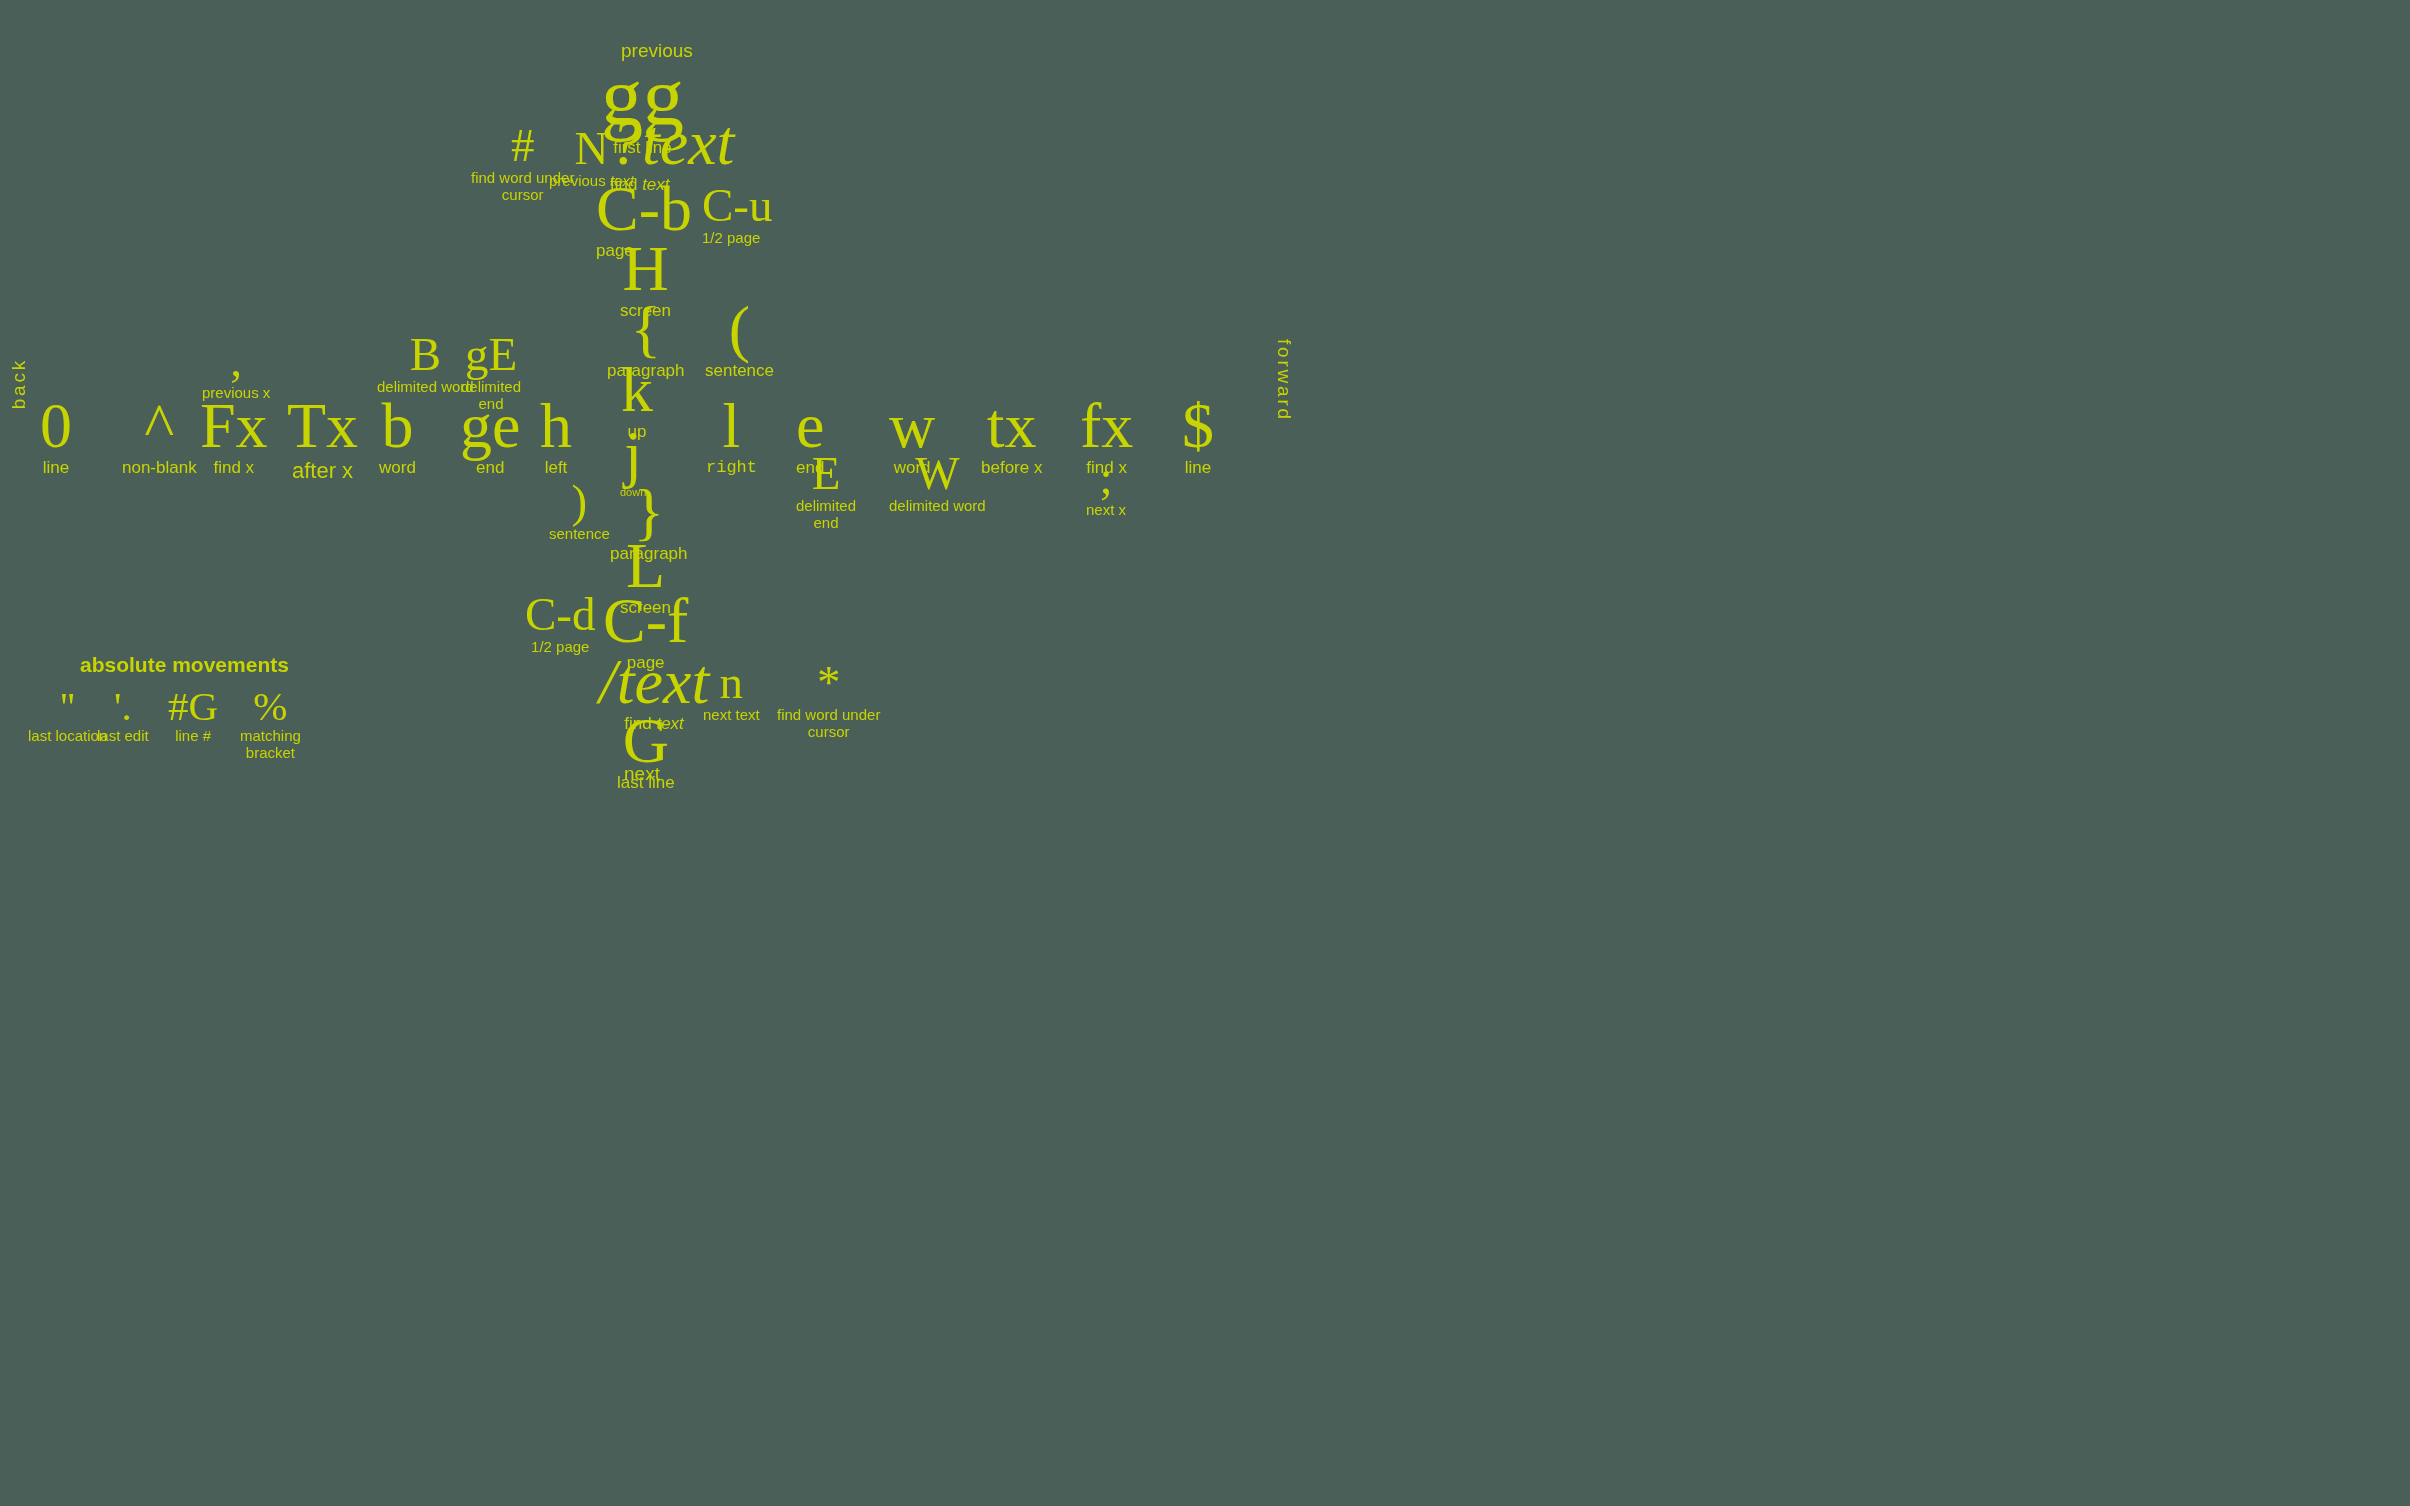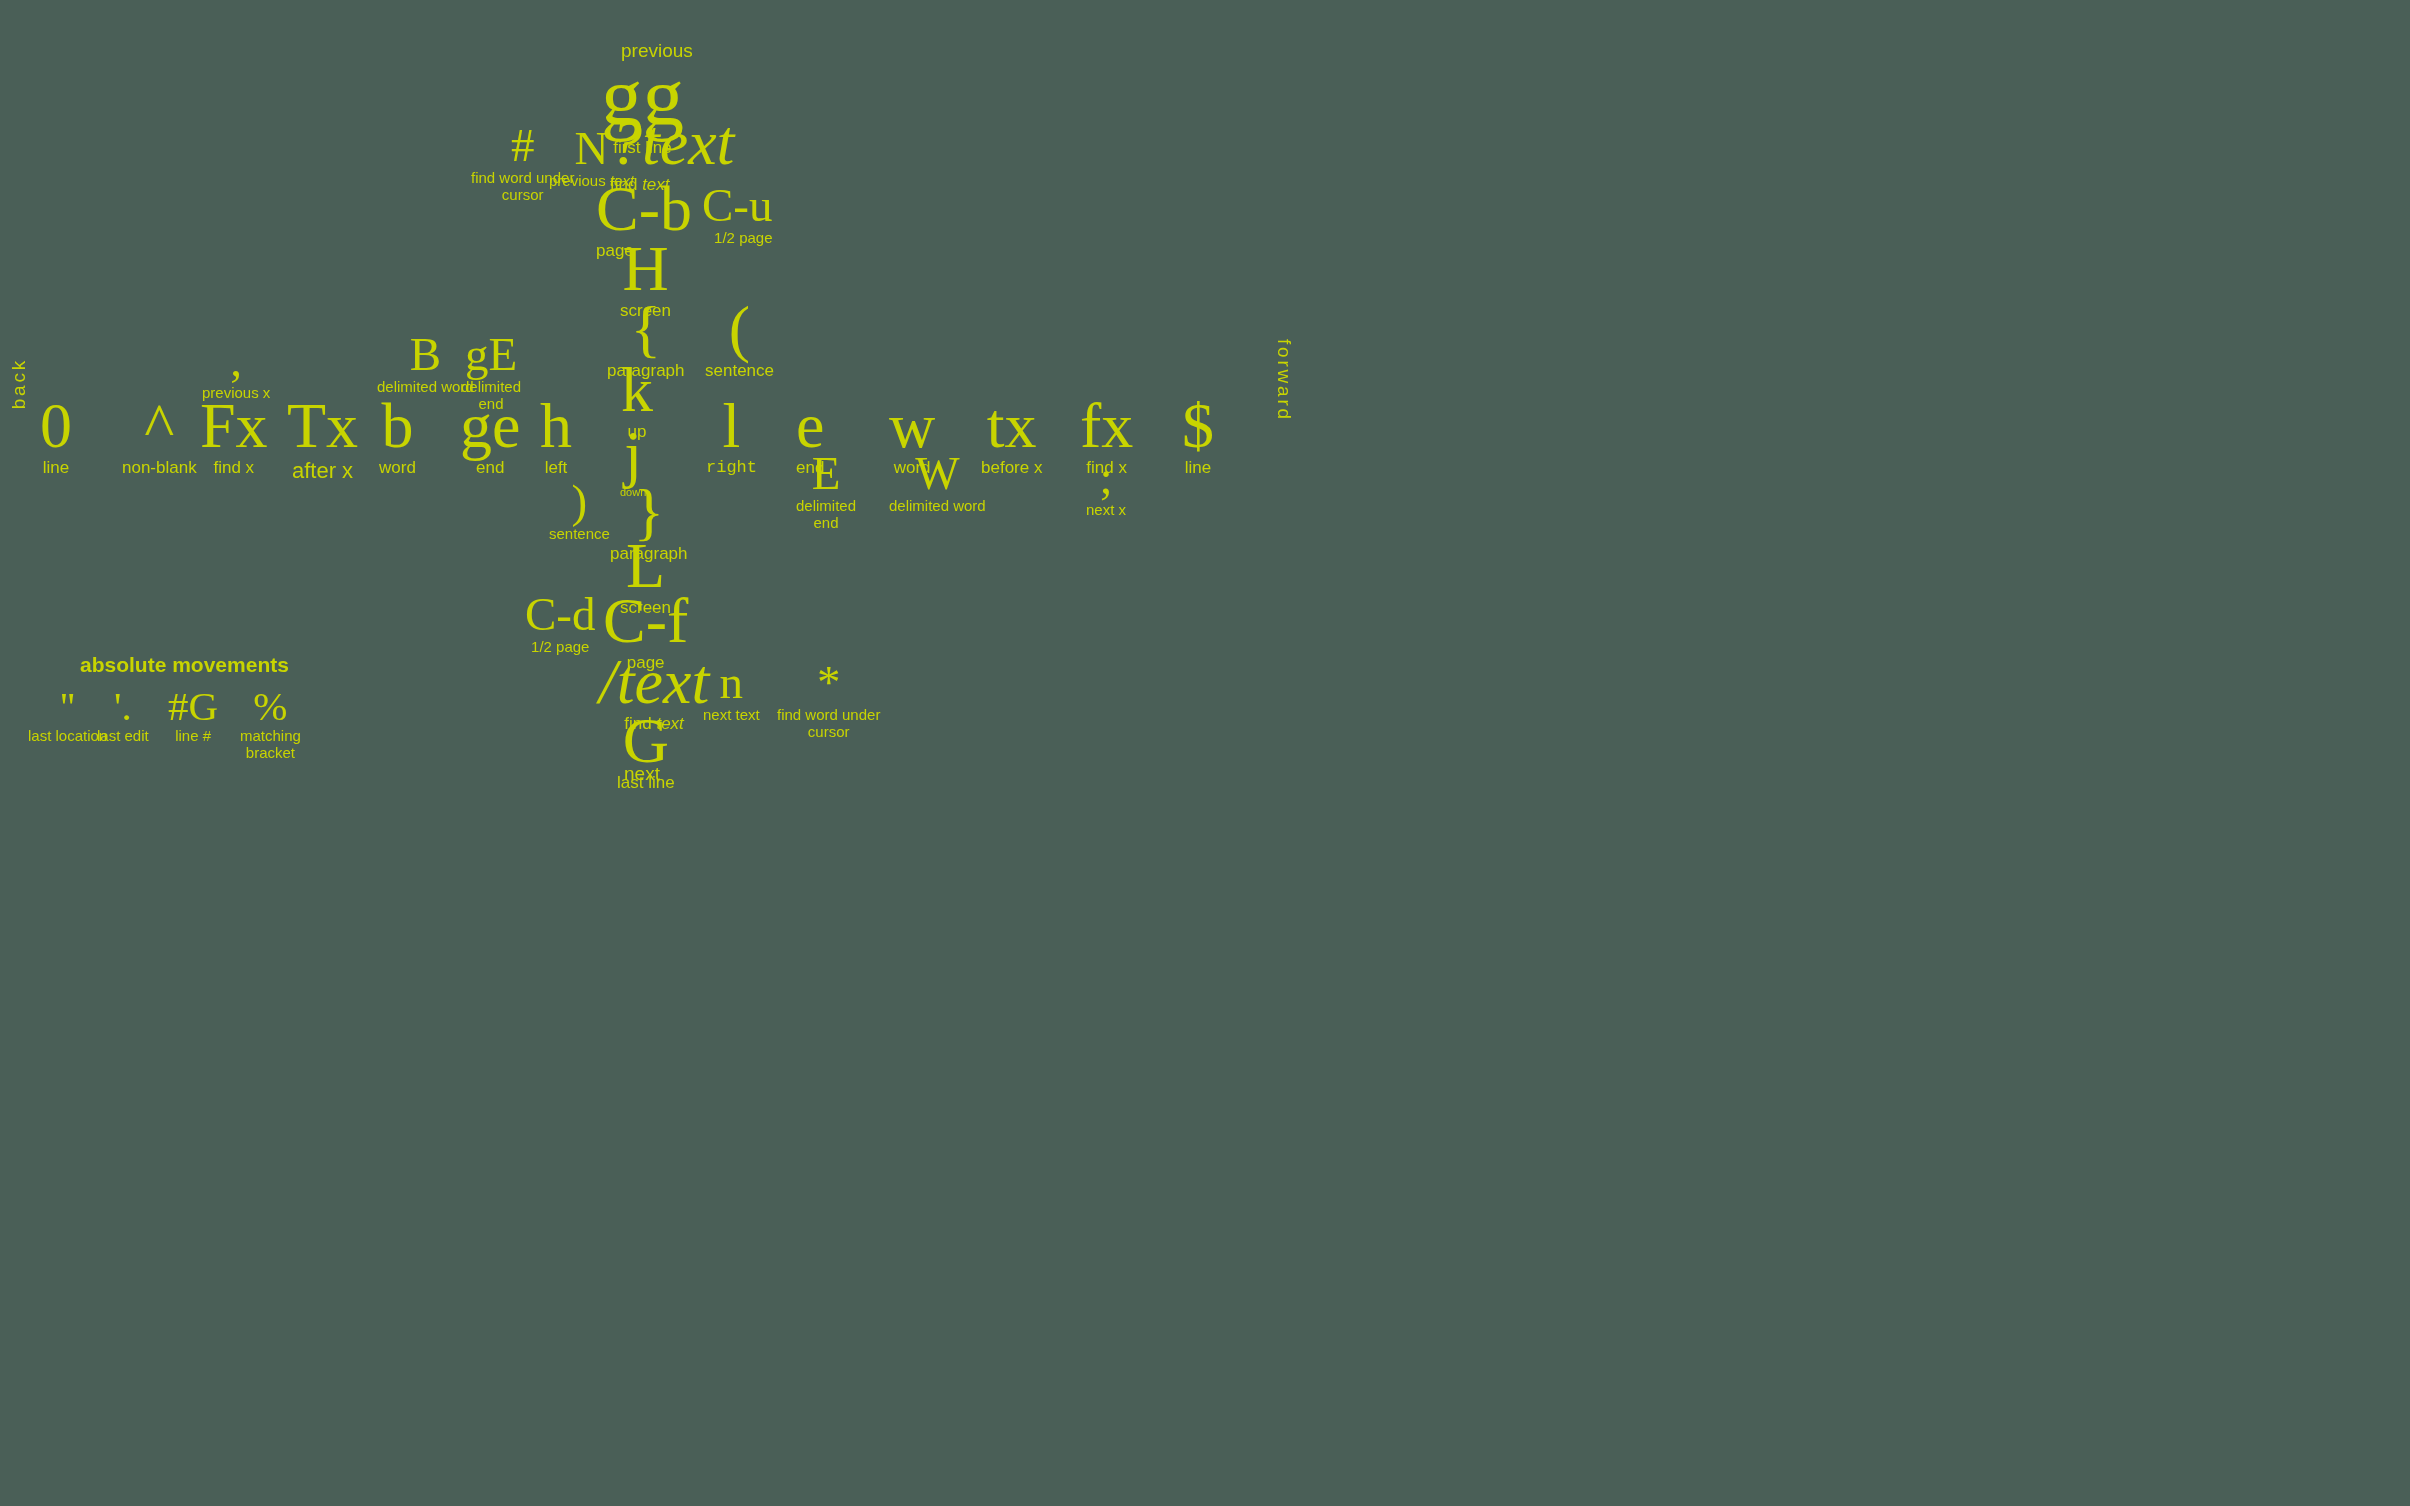--- a/index.html
+++ b/index.html
@@ -39,21 +39,21 @@
 <div style="position:absolute; left:610px; top:111px; display:flex; flex-direction:column; ">
   <span style="font-size:64px; color:#c8d400; font-family:Georgia,serif; font-style:italic; line-height:1;">?<em>text</em></span>
   <span style="font-size:17px; color:#c8d400; font-family:Arial,sans-serif;">find <em>text</em></span>
 </div>
 
 <div style="position:absolute; left:596px; top:177px; display:flex; flex-direction:column; ">
   <span style="font-size:64px; color:#c8d400; font-family:Georgia,serif; line-height:1;">C-b</span>
   <span style="font-size:17px; color:#c8d400; font-family:Arial,sans-serif;">page</span>
 </div>
 
-<div style="position:absolute; left:702px; top:182px; display:flex; flex-direction:column; align-items:flex-end;">
+<div style="position:absolute; left:702px; top:182px; display:flex; flex-direction:column; align-items:flex-start;">
   <span style="font-size:47px; color:#c8d400; font-family:Georgia,serif; line-height:1;">C-u</span>
   <span style="font-size:15px; color:#c8d400; font-family:Arial,sans-serif;">1/2 page</span>
 </div>
 
 <div style="position:absolute; left:620px; top:237px; display:flex; flex-direction:column; align-items:center;">
   <span style="font-size:64px; color:#c8d400; font-family:Georgia,serif; line-height:1;">H</span>
   <span style="font-size:17px; color:#c8d400; font-family:Arial,sans-serif;">screen</span>
 </div>
 
 <div style="position:absolute; left:607px; top:297px; display:flex; flex-direction:column; align-items:center;">

